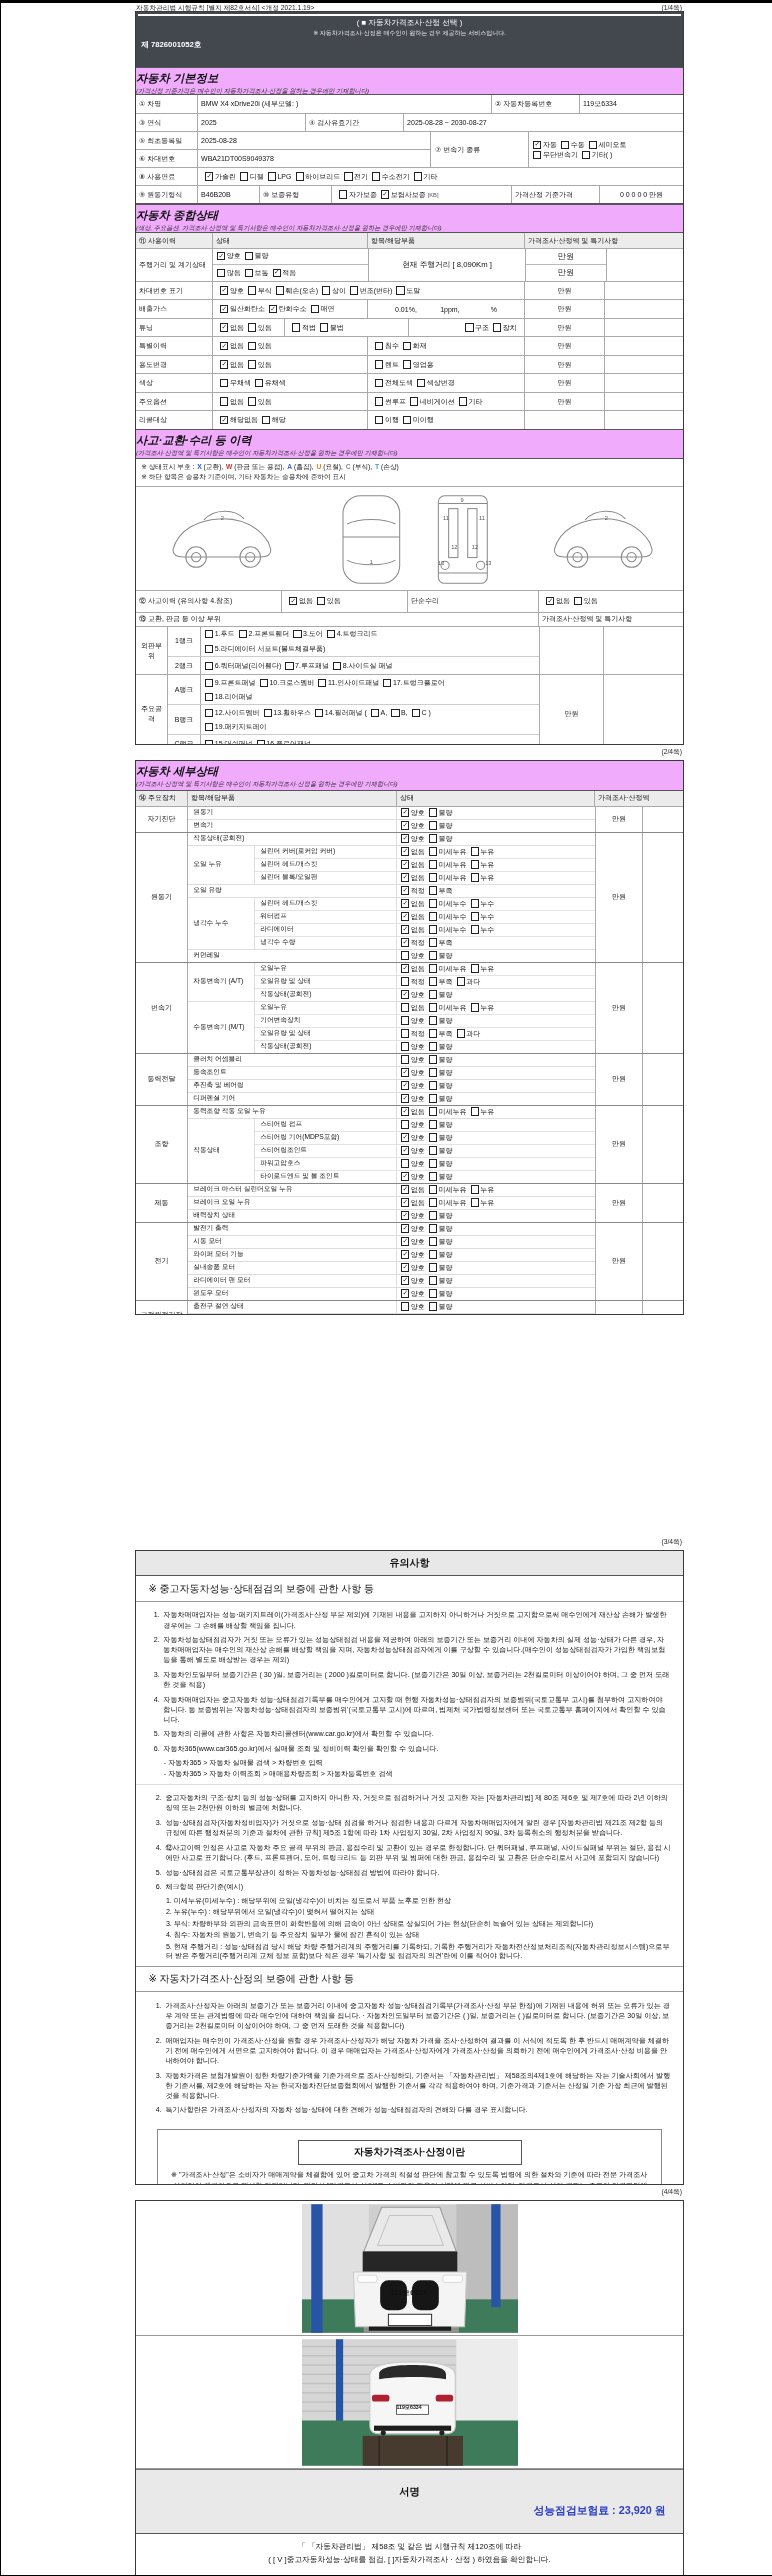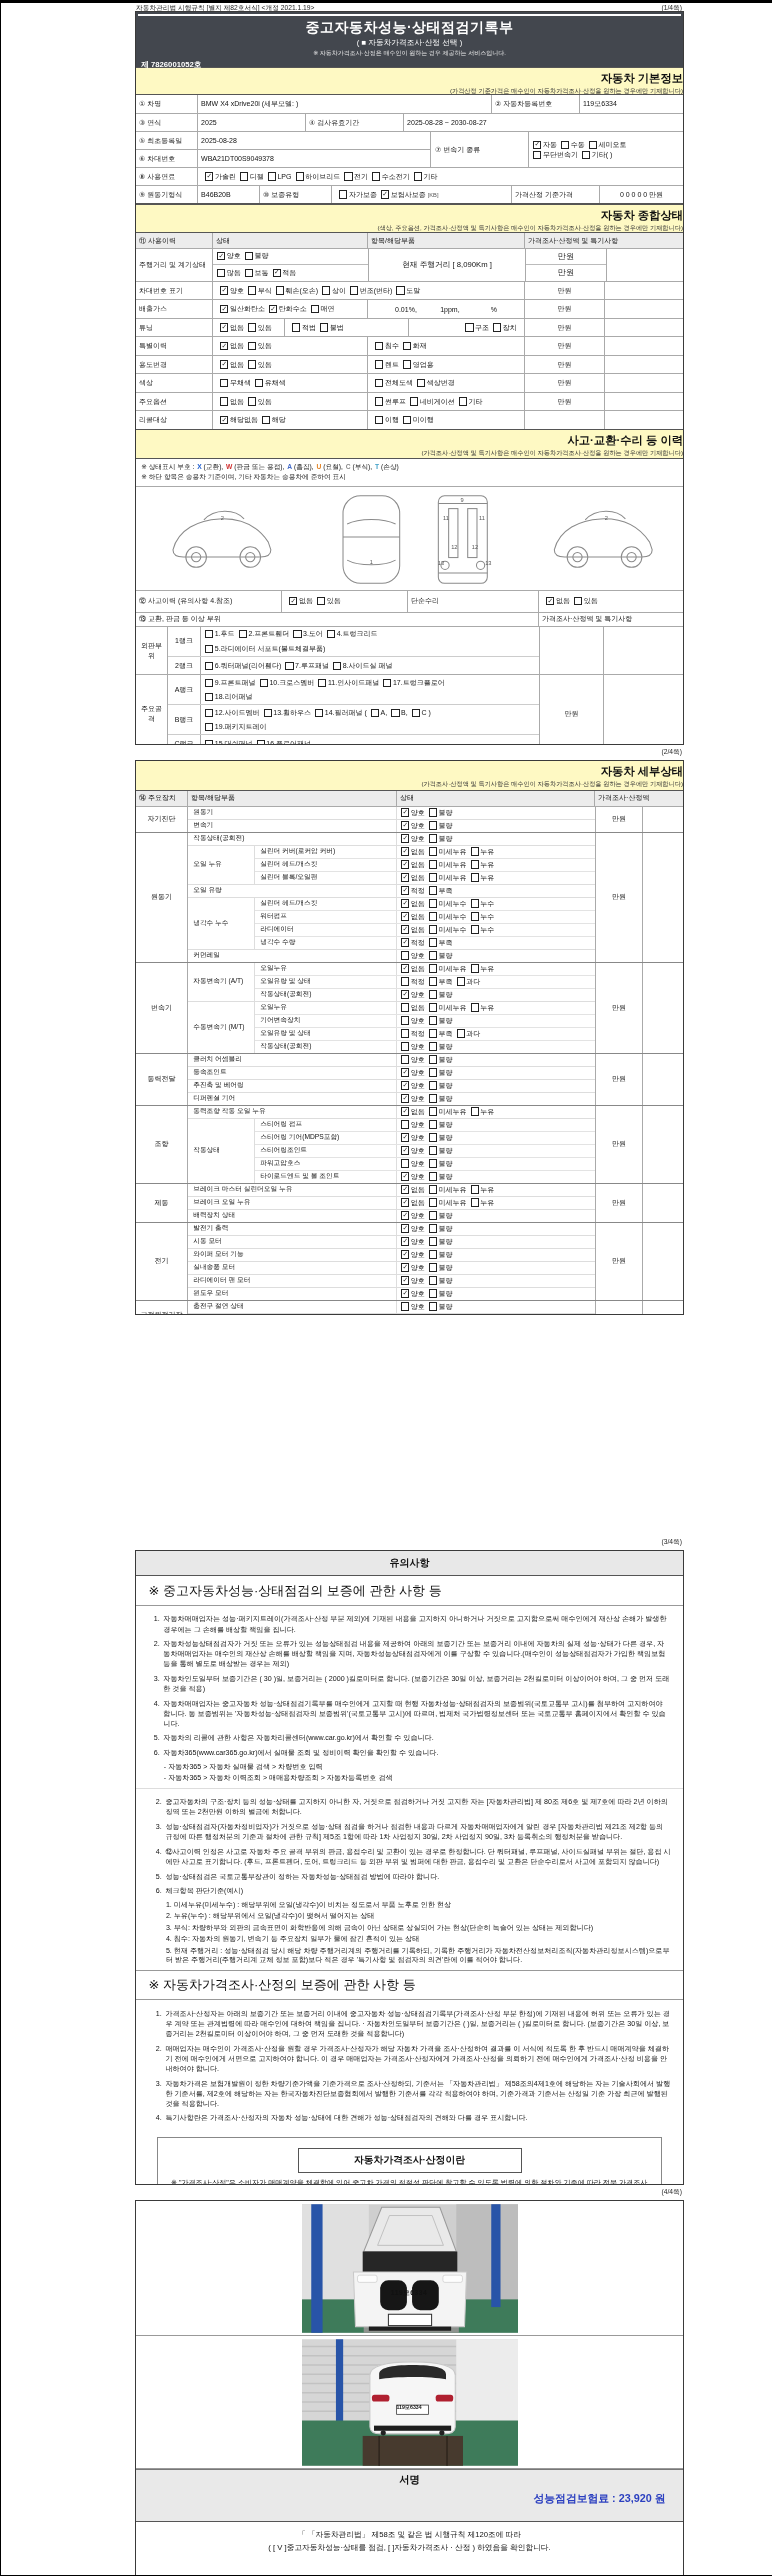--- a/index.html
+++ b/index.html
@@ -10,21 +10,21 @@
   .pmark{position:absolute;right:90px;font-size:6.7px;color:#222;}
   .box{position:absolute;left:134px;width:549px;border:1.5px solid #3a3a3a;box-sizing:border-box;background:#fff;overflow:hidden;}
   
   .darkhdr{background:#43474e;color:#fff;height:55px;position:relative;padding-top:4.6px;box-sizing:border-box;}
   .darkhdr::before{content:"";position:absolute;top:2.1px;left:2.1px;right:2.1px;height:2.1px;background:#fff;}
   .dh-title{text-align:center;font-size:14px;font-weight:700;letter-spacing:0.5px;margin-top:2.1px;}
   .dh-sub{text-align:center;font-size:7.7px;margin-top:1.5px;}
   .dh-note{text-align:center;font-size:6px;margin-top:1px;color:#eee;}
   .dh-doc{font-size:7.7px;font-weight:700;padding-left:5.2px;margin-top:1.5px;}
   
-  .sechdr{background:#fef9c3;border-top:1px solid #555;border-bottom:1px solid #555;text-align:right;padding:3.1px 0 2.6px;}
+  .sechdr{background:#f0abfc;border-top:1px solid #555;border-bottom:1px solid #555;text-align:left;padding:3.1px 0 2.6px;font-style:italic;}
   .sec-title{font-size:11.3px;font-weight:700;}
   .sec-sub{font-size:6.2px;color:#333;margin-top:1px;}
   
   .row{display:flex;border-bottom:0.5px solid #aaa;box-sizing:border-box;align-items:stretch;}
   .cell{box-sizing:border-box;border-right:0.5px solid #aaa;display:flex;align-items:center;padding:1px 3.1px;font-size:7px;}
   .cell:last-child{border-right:none;}
   .lbl{color:#222;}
   .ctr{justify-content:center;text-align:center;}
   .ck{display:flex;align-items:center;flex-wrap:wrap;}
   .cb{display:inline-flex;width:6.2px;height:6.2px;border:0.8px solid #222;background:#fff;align-items:center;justify-content:center;font-size:6.7px;font-weight:700;line-height:1;margin:0 1.5px 0 4.1px;flex:none;color:#111;}
@@ -89,49 +89,48 @@
   .finval{font-size:8.8px;border:0.5px solid #777;background:#fff;padding:1px 7.2px;letter-spacing:1px;}
   .finnote{font-size:6px;margin-top:1.5px;display:flex;justify-content:center;align-items:center;}
   .finnote .cb{width:5.2px;height:5.2px;margin:0 1px;}
   
   .oprow{display:flex;border-bottom:0.5px solid #aaa;}
   .op1{width:71px;flex:none;border-right:0.5px solid #aaa;display:flex;align-items:center;justify-content:center;font-size:7px;text-align:center;}
   .op2{width:72px;flex:none;border-right:0.5px solid #aaa;display:flex;align-items:center;padding:2.1px 4.1px;font-size:7px;box-sizing:border-box;}
   .op3{flex:1;display:flex;align-items:center;padding:2.1px 5.2px;font-size:7px;line-height:1.4;}
   
   .ntitle{background:#e8e8e8;border-bottom:1px solid #555;text-align:center;font-size:10px;font-weight:700;padding:5.2px 0;}
-  .nsec{padding:5.2px 12.4px;font-size:13px;border-bottom:0.5px solid #999;}
+  .nsec{padding:5.2px 12.4px;font-size:10px;border-bottom:0.5px solid #999;}
   .nbody{padding:4.1px 12.4px 2.1px;}
   .nitem{display:flex;margin:4.6px 0;line-height:1.42;font-size:7.1px;}
   .nnum{width:13.4px;flex:none;text-align:right;margin-right:3.6px;}
   .ntext{flex:1;}
   .nsub{margin:1.5px 0 1.5px 17.5px;font-size:7.1px;line-height:1.4;}
   .sublist{padding-left:10.3px;}
   .pbox{border:0.8px solid #555;width:222px;margin:8.2px auto 5.2px;text-align:center;font-size:9.8px;font-weight:700;padding:5.2px 0;}
   .pboxwrap{border:0.5px solid #888;margin:7.2px 20.6px 8.2px;padding:1px 13.4px 7.2px;}
   .pboxtext{font-size:7.1px;line-height:1.5;}
   
   .photocell{border-bottom:0.5px solid #999;display:flex;justify-content:center;align-items:center;position:relative;background:#fff;}
   .plate-ov{position:absolute;font-weight:700;color:#111;background:transparent;}
-  .signband{background:#e9e9e9;border-top:0.5px solid #777;height:52px;box-sizing:border-box;padding-top:3px;}
+  .signband{background:#e9e9e9;border-top:0.5px solid #777;height:64px;box-sizing:border-box;padding-top:15px;}
   .signlbl{text-align:center;font-size:10.3px;font-weight:700;}
   .fee{text-align:right;padding-right:17.5px;font-size:10.8px;font-weight:700;margin-top:5.2px;}
   .confirm{text-align:center;padding-top:6.2px;font-size:7.7px;line-height:1.7;border-top:1px solid #555;}
 </style>
 </head>
 <body>
 
 <div class="topbar"></div>
 <div class="meta l">자동차관리법 시행규칙 [별지 제82호서식] &lt;개정 2021.1.19&gt;</div>
 <div class="meta r">(1/4쪽)</div>
 
 <div class="box" style="top:10.3px;height:734px;">
 
   <div class="darkhdr">
-    <div class="dh-title">중고자동차성능·상태점검기록부</div>
     <div class="dh-sub">( ■ 자동차가격조사·산정 선택 )</div>
     <div class="dh-note">※ 자동차가격조사·산정은 매수인이 원하는 경우 제공하는 서비스입니다.</div>
     <div class="dh-doc">제 7826001052호</div>
   </div>
 
   <div class="sechdr" style="height:28px;box-sizing:border-box;">
     <div class="sec-title">자동차 기본정보</div>
     <div class="sec-sub">(가격산정 기준가격은 매수인이 자동차가격조사·산정을 원하는 경우에만 기재합니다)</div>
   </div>
 

